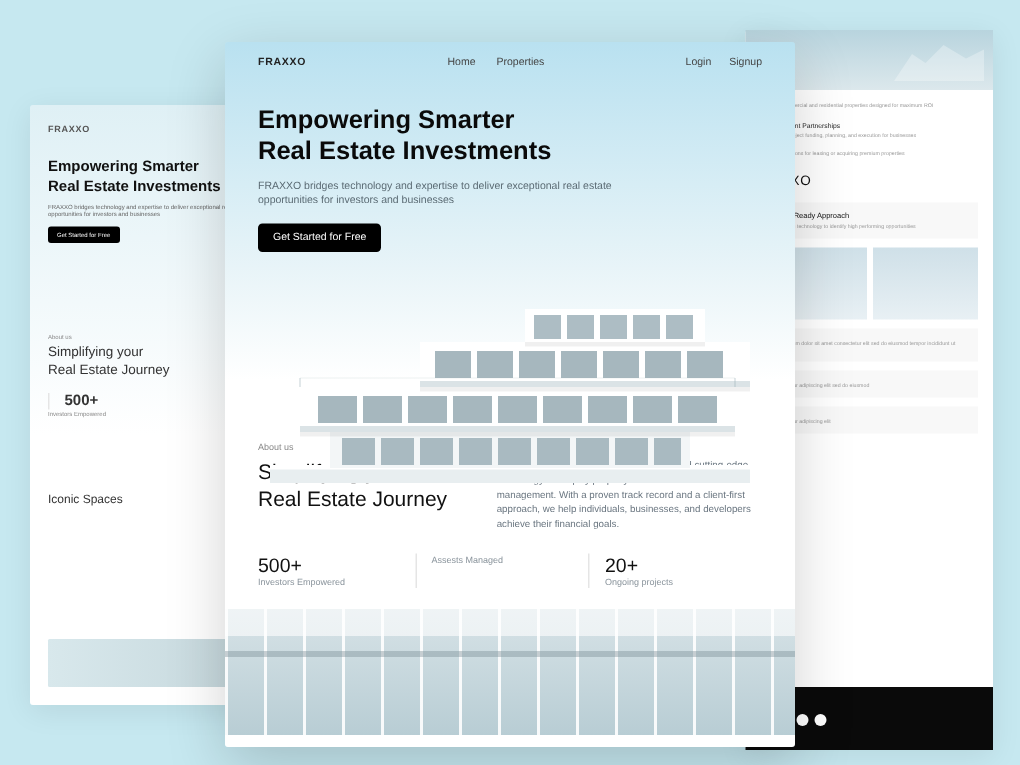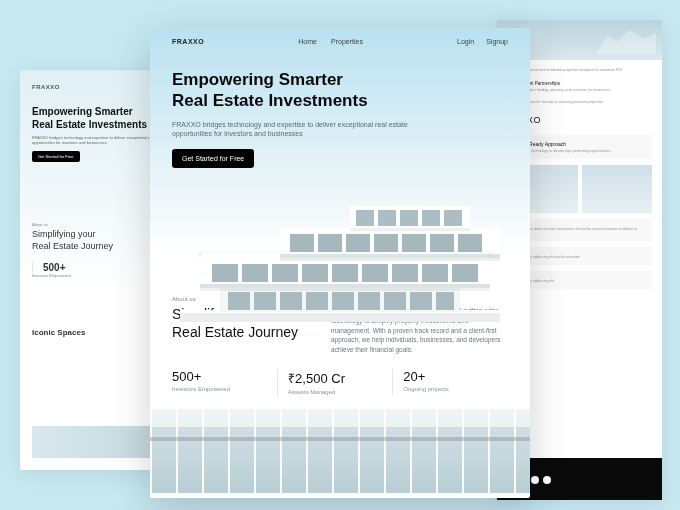--- a/index.html
+++ b/index.html
@@ -28,21 +28,21 @@
 }
 .bg-left .brand { font-size: 6px; font-weight: 600; color: #555; letter-spacing: 0.5px; }
 .bg-left .headline { font-size: 10px; font-weight: 600; margin-top: 16px; line-height: 1.25; color: #111; }
 .bg-left .sub { font-size: 4px; color: #666; margin-top: 4px; }
 .bg-left .cta { display: inline-block; background: #000; color: #fff; font-size: 4px; padding: 3px 6px; border-radius: 2px; margin-top: 6px; }
 .bg-left .sect2 { margin-top: 60px; }
 .bg-left .sect2 .label { font-size: 4px; color: #888; }
 .bg-left .sect2 .h2 { font-size: 9px; font-weight: 500; margin-top: 2px; line-height: 1.3; }
 .bg-left .stat { font-size: 10px; font-weight: 600; margin-top: 10px; }
 .bg-left .stat-label { font-size: 4px; color: #888; }
-.bg-left .lower-h { font-size: 8px; font-weight: 700; margin-top: 50px; }
+.bg-left .lower-h { font-size: 8px; font-weight: 400; margin-top: 50px; }
 .bg-left .photostrip { position: absolute; bottom: 12px; left: 12px; right: 12px; height: 32px; background: linear-gradient(90deg,#d8e8ec,#c4d6db); border-radius: 1px; }
 
 
 .bg-right {
   position: absolute;
   right: 18px;
   top: 20px;
   width: 165px;
   height: 480px;
   background: #ffffff;
@@ -346,21 +346,20 @@
     </div>
     <div class="right">FRAXXO combines innovative strategies and cutting-edge technology to simplify property investments and management. With a proven track record and a client-first approach, we help individuals, businesses, and developers achieve their financial goals.</div>
   </div>
 
   <div class="stats">
     <div class="stat">
       <div class="num">500+</div>
       <div class="lbl">Investors Empowered</div>
     </div>
     <div class="stat">
-      <div class="num">₹2,500 Cr</div>
       <div class="lbl">Assests Managed</div>
     </div>
     <div class="stat">
       <div class="num">20+</div>
       <div class="lbl">Ongoing projects</div>
     </div>
   </div>
 
   <div class="gallery"></div>
 </div>

